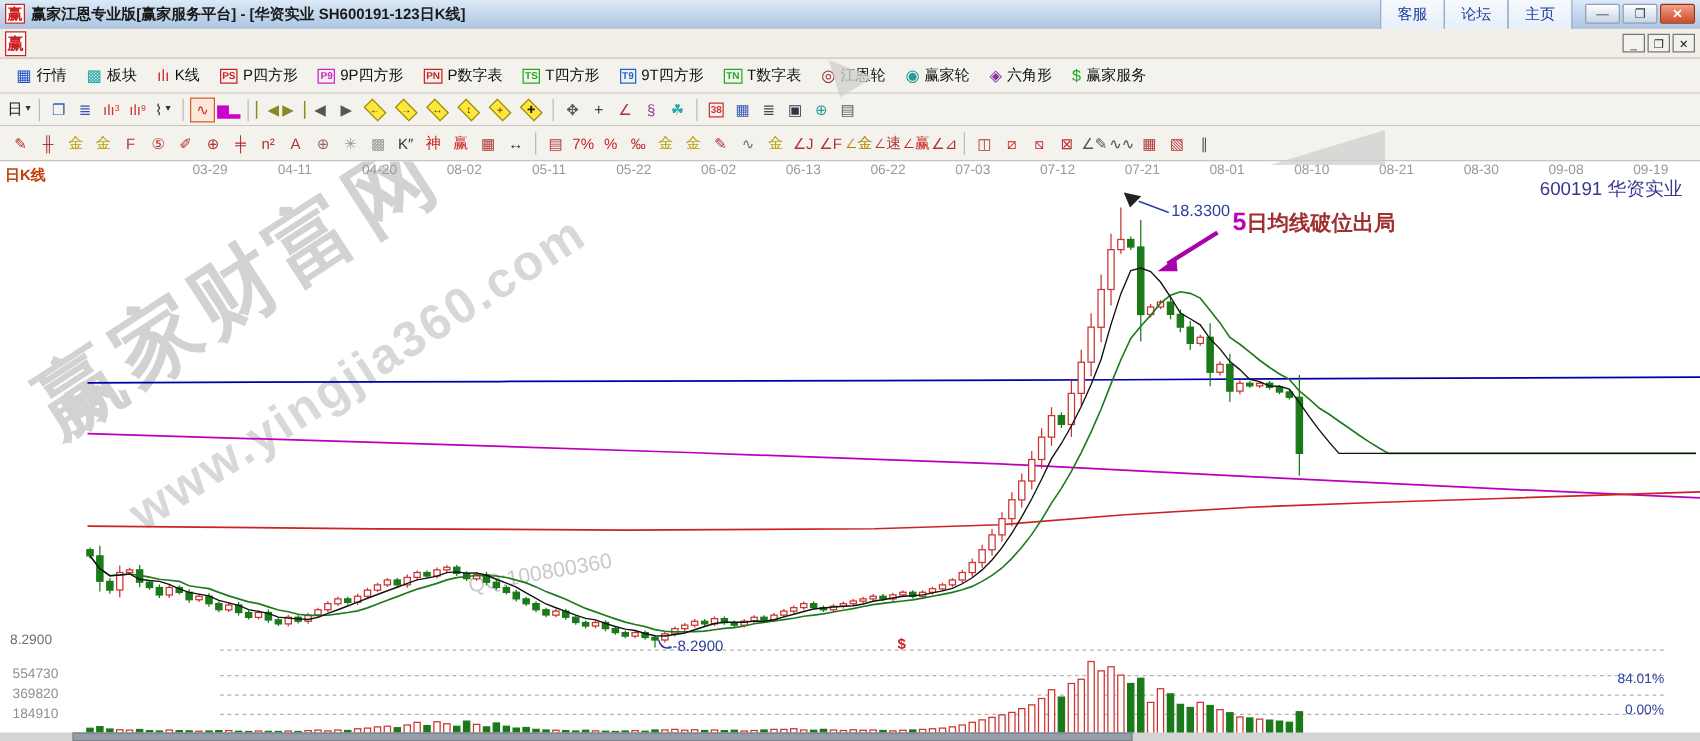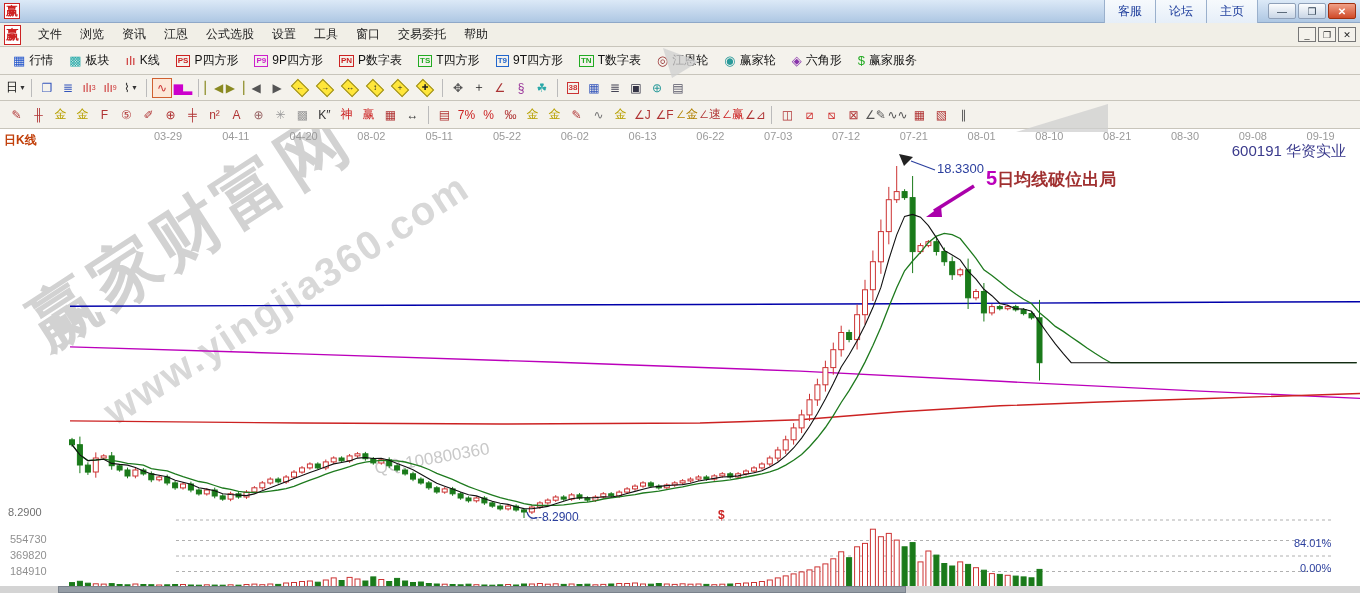--- a/index.html
+++ b/index.html
@@ -68,48 +68,37 @@
   .tri1 { left:663px; top:48px; width:36px; height:30px; clip-path:polygon(0 0,100% 45%,25% 100%); }
   .tri2 { left:1016px; top:104px; width:92px; height:28px; clip-path:polygon(0 100%,100% 0,100% 100%); }
   .sbar { position:absolute; left:0; top:457px; width:1360px; height:7px; background:#d4d4d4; z-index:8; }
   .sthumb { position:absolute; left:58px; top:0; width:848px; height:7px; background:#959da6; border:1px solid #7a828c; }
 </style>
 </head>
 <body>
 
 <div class="titlebar">
   <span class="logo">赢</span>
+  <span class="wtitle">赢家江恩专业版[赢家服务平台] - [华资实业  SH600191-123日K线]</span>
   <div class="tb-right">
     <div class="svc" id="svcBtns">
         <span class="svcbtn">客服</span>
         <span class="svcbtn">论坛</span>
         <span class="svcbtn">主页</span>
       </div>
     <div class="winctl">
       <span class="wbtn">—</span>
       <span class="wbtn">❐</span>
       <span class="wbtn close">✕</span>
     </div>
   </div>
 </div>
 
 <div class="menubar">
   <span class="mlogo">赢</span>
-  <div id="menuItems" style="display:flex;">
-      <span class="mitem">文件</span>
-      <span class="mitem">浏览</span>
-      <span class="mitem">资讯</span>
-      <span class="mitem">江恩</span>
-      <span class="mitem">公式选股</span>
-      <span class="mitem">设置</span>
-      <span class="mitem">工具</span>
-      <span class="mitem">窗口</span>
-      <span class="mitem">交易委托</span>
-      <span class="mitem">帮助</span>
-    </div>
   <div class="childctl">
     <span class="cbtn">_</span>
     <span class="cbtn">❐</span>
     <span class="cbtn">✕</span>
   </div>
 </div>
 
 <div class="tbar" id="tb1">
     <span class="t1btn">
       <span class="gicon" style="color: rgb(34, 85, 204);">▦</span>

